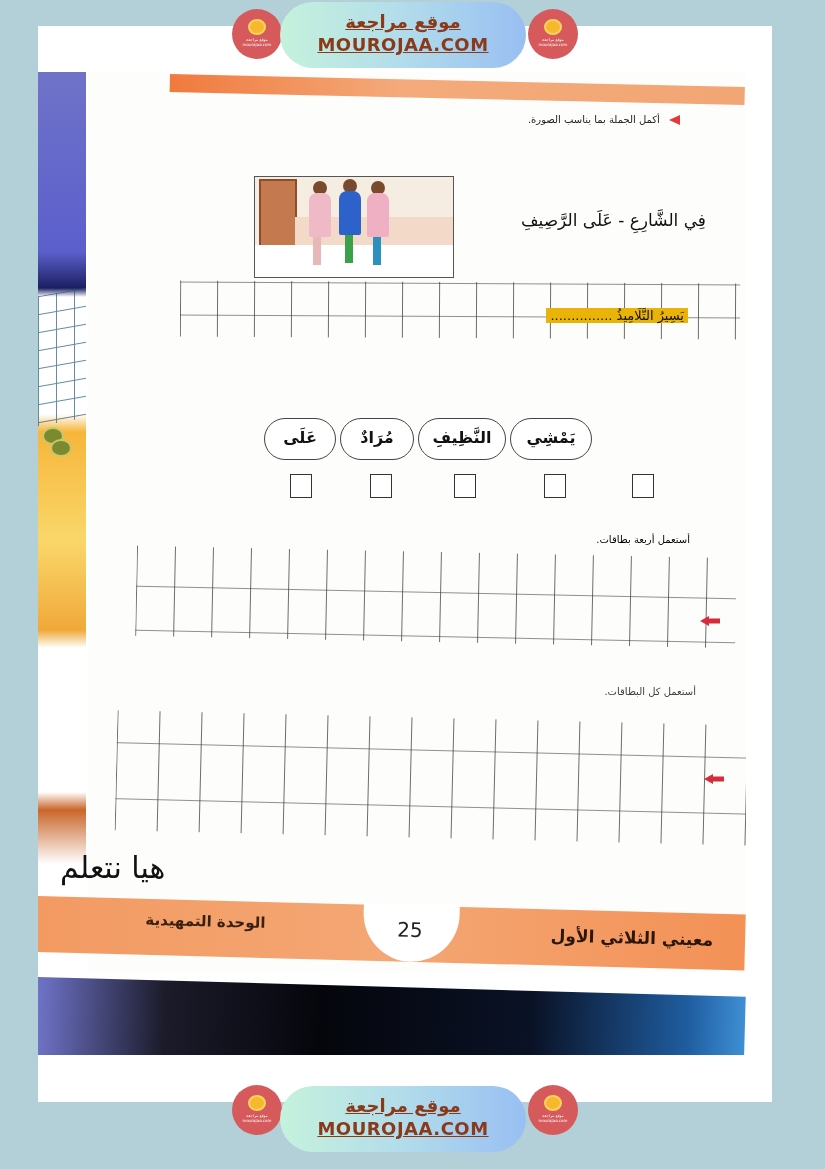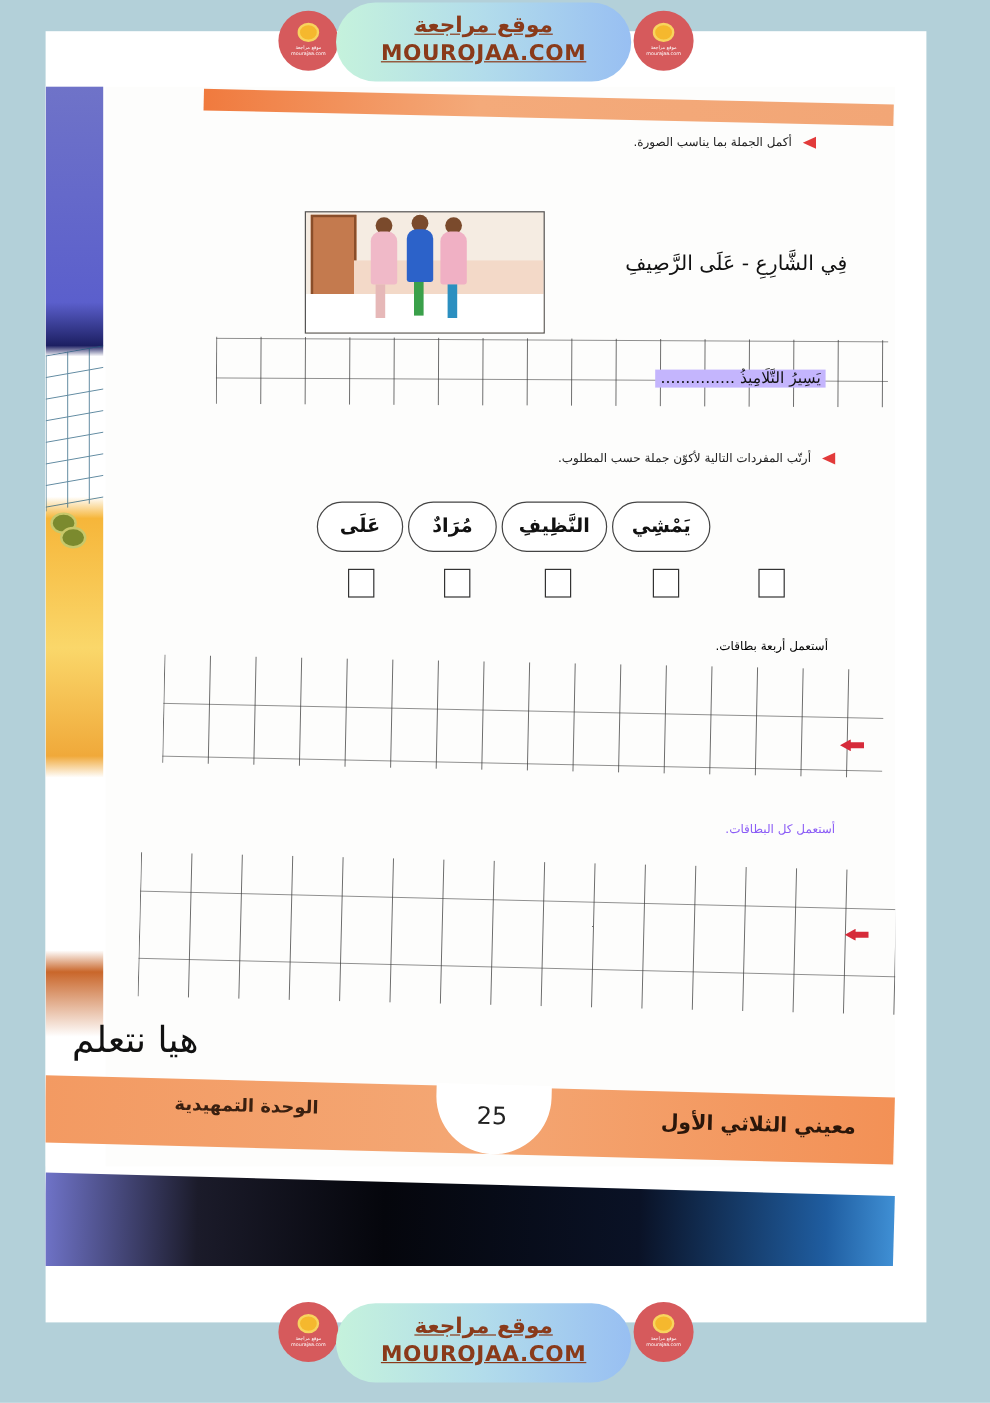--- a/index.html
+++ b/index.html
@@ -98,36 +98,36 @@
   .ruled {
     position: absolute; background-image:
       linear-gradient(90deg, rgba(60,60,60,0.75) 1px, transparent 1px),
       linear-gradient(rgba(70,70,70,0.6) 1px, transparent 1px);
     border-top: 0;
   }
   .r1 { left: 92px; top: 210px; width: 560px; height: 56px; background-size: 37px 100%, 100% 33px; background-position: 0 0, 0 34px; transform: rotate(0.3deg); }
   .r2 { left: 48px; top: 480px; width: 600px; height: 90px; background-size: 38px 100%, 100% 44px; background-position: 0 0, 0 40px; transform: rotate(1.2deg); }
   .r3 { left: 28px; top: 646px; width: 640px; height: 120px; background-size: 42px 100%, 100% 56px; background-position: 0 0, 0 32px; transform: rotate(1.4deg); }
   .sentence {
-    position:absolute; right: 58px; top: 236px; direction: rtl; font-size: 13px; color:#111; background:#c4b5fd; padding: 0 4px; white-space: nowrap;
+    position:absolute; right: 58px; top: 236px; direction: rtl; font-size: 13px; color:#111; background:#eab308; padding: 0 4px; white-space: nowrap;
   }
   .words { position:absolute; left: 160px; top: 346px; width: 440px; height: 80px; direction: rtl; }
   .word {
     position:absolute; top: 0; height: 40px; border: 1.5px solid #444; border-radius: 22px;
     background: #fff; font-size: 16px; font-weight: bold; text-align:center; line-height: 38px; color:#111;
   }
   .w0 { right: 0; width: 90px; }
   .w1 { right: 96px; width: 80px; }
   .w2 { right: 182px; width: 86px; }
   .w3 { right: 274px; width: 72px; }
   .w4 { right: 352px; width: 70px; }
   .box { position:absolute; top: 56px; width: 20px; height: 22px; border: 1.5px solid #333; background:#fff; }
   .b0 { right: 34px; } .b1 { right: 122px; } .b2 { right: 212px; } .b3 { right: 296px; } .b4 { right: 376px; }
   .ex3 { right: 56px; top: 462px; color: #000000; }
-  .ex4 { right: 50px; top: 614px; color: #8b5cf6; }
+  .ex4 { right: 50px; top: 614px; color: #404040; }
   .arrow {
     position:absolute; width: 20px; height: 10px; background:#d62b3a;
     clip-path: polygon(0 50%, 45% 0, 45% 25%, 100% 25%, 100% 75%, 45% 75%, 45% 100%);
   }
   .a1 { left: 612px; top: 544px; }
   .a2 { left: 616px; top: 702px; }
   .handnote { position:absolute; left: 22px; top: 778px; direction: rtl; font-size: 30px; color:#111; white-space: nowrap; }
   .footer-band {
     position:absolute; left: 0; top: 824px; width: 708px; height: 56px;
     background: linear-gradient(90deg, #f39a62, #f4a774 50%, #f39156);
@@ -194,24 +194,20 @@
       <div class="kid k3"></div>
       <div class="leg l1"></div>
       <div class="leg l2"></div>
       <div class="leg l3"></div>
     </div>
     <div class="phrase">فِي الشَّارِعِ  -  عَلَى الرَّصِيفِ</div>
 
     <div class="ruled r1"></div>
     <div class="sentence">يَسِيرُ التَّلَامِيذُ ...............</div>
 
-    <div class="instr ex2">
-      <span class="tri"></span>
-      <span>أرتّب المفردات التالية لأكوّن جملة حسب المطلوب.</span>
-    </div>
 
     <div class="words">
       <div class="word w1">يَمْشِي</div>
       <div class="word w2">النَّظِيفِ</div>
       <div class="word w3">مُرَادٌ</div>
       <div class="word w4">عَلَى</div>
       <div class="box b0"></div>
       <div class="box b1"></div>
       <div class="box b2"></div>
       <div class="box b3"></div>

